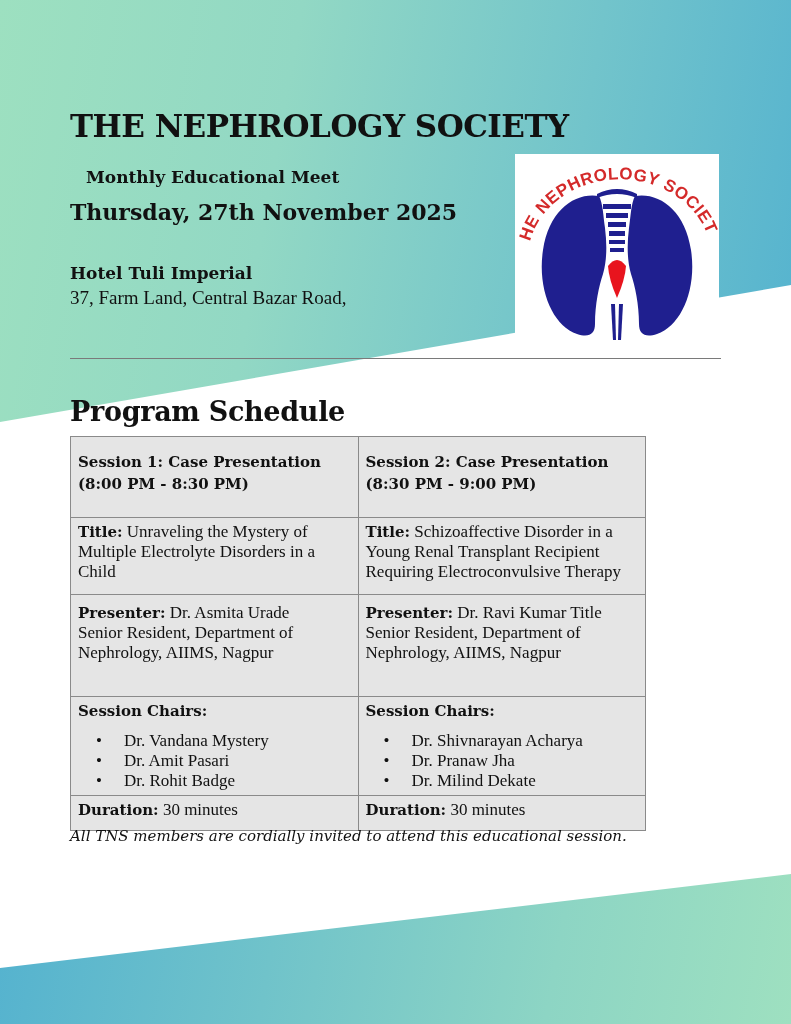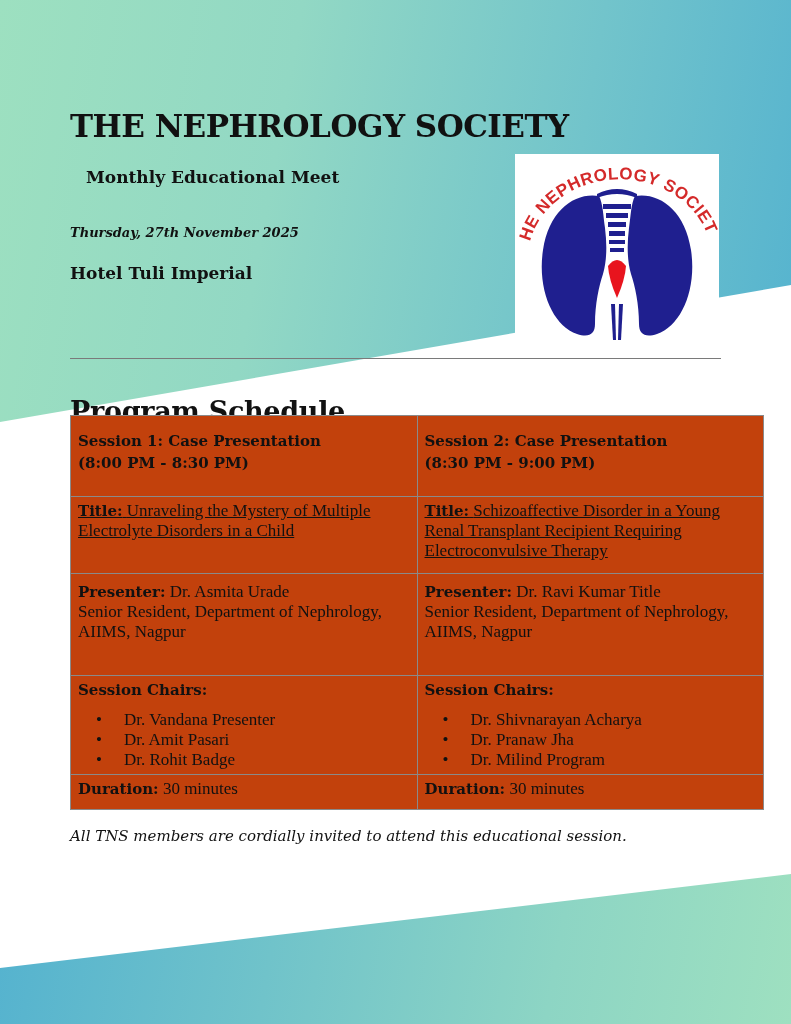--- a/index.html
+++ b/index.html
@@ -19,48 +19,48 @@
     background: linear-gradient(100deg, #54b2cf 0%, #70c3ca 35%, #8dd5c4 70%, #9ee0c0 100%);
     clip-path: polygon(0 108px, 791px 14px, 791px 164px, 0 164px);
   }
   .content { position: absolute; left: 70px; top: 0; width: 651px; }
   .title {
     position: absolute; left: 0; top: 108px; margin: 0;
     font-family: "DejaVu Serif", serif; font-weight: bold;
     font-size: 31px; letter-spacing: -0.5px; white-space: nowrap;
   }
   .subtitle { position: absolute; left: 16px; top: 167px; font-weight: bold; font-size: 17px; white-space: nowrap; }
-  .date { position: absolute; left: 0; top: 222px; font-weight: bold; font-size: 13px; line-height: 22px; white-space: nowrap; font-style: italic; }
+  .date { position: absolute; left: 0; top: 201px; font-weight: bold; font-size: 22px; line-height: 22px; white-space: nowrap; }
   .venue-name { position: absolute; left: 0; top: 263px; font-weight: bold; font-size: 17px; white-space: nowrap; }
   .venue-addr { position: absolute; left: 0; top: 286px; font-size: 16px; line-height: 23px; white-space: nowrap; font-family: "Liberation Serif", serif; font-size: 19px; }
   .logo-box {
     position: absolute; left: 515px; top: 154px; width: 204px; height: 192px; background: #fff;
   }
   .logo-box svg { width: 100%; height: 100%; }
   .divider {
     position: absolute; left: 70px; top: 358px; width: 651px; height: 0;
     border-top: 1.5px solid #7a7a7a;
   }
   .section-title {
     position: absolute; left: 70px; top: 396px; margin: 0;
     font-weight: bold; font-size: 27px; letter-spacing: -0.3px; white-space: nowrap;
   }
   table.schedule {
-    position: absolute; left: 70px; top: 415px; width: 694px;
+    position: absolute; left: 70px; top: 436px; width: 576px;
     border-collapse: collapse;
     font-family: "Liberation Serif", serif; font-size: 17px; line-height: 20px;
-    background: #c2410c;
+    background: #e5e5e5;
   }
   table.schedule td {
     border: 1px solid #8a8a8a; vertical-align: top; padding: 4px 7px; width: 50%;
   }
   .lbl { font-family: "DejaVu Serif", serif; font-weight: bold; font-size: 15px; }
   .head-cell { height: 62px; padding-top: 14px !important; }
   .head-cell .lbl { display: block; line-height: 22px; }
-  .row-title td { height: 68px; text-decoration: underline; }
+  .row-title td { height: 68px; }
   .row-presenter td { height: 89px; padding-top: 8px !important; }
   .row-chairs td { height: 90px; }
   .row-duration td { height: 26px; }
   ul.chairs { margin: 10px 0 0 0; padding-left: 46px; list-style: none; }
   ul.chairs li { position: relative; line-height: 20px; }
   ul.chairs li::before { content: "•"; position: absolute; left: -28px; }
   .note {
     position: absolute; left: 70px; top: 827px;
     font-family: "DejaVu Serif", serif; font-style: italic; font-size: 15px; white-space: nowrap;
   }
@@ -72,20 +72,21 @@
 <div class="bg-bottom"></div>
 
 <div class="content">
   <h1 class="title">THE NEPHROLOGY SOCIETY</h1>
   <div class="subtitle">Monthly Educational Meet</div>
   <div class="date">
     <div>Thursday, 27th November 2025</div>
   </div>
   <div class="venue-name">Hotel Tuli Imperial</div>
   <div class="venue-addr">
+    <div>37, Farm Land, Central Bazar Road,</div>
   </div>
 </div>
 
 <div class="logo-box">
   <svg viewBox="0 0 204 192">
     <defs>
       <path id="arcPath" d="M 14 92 A 92 80 0 0 1 194 86" fill="none"></path>
     </defs>
     <text font-family="Liberation Sans, sans-serif" font-weight="bold" font-size="17" fill="#d42a2a" letter-spacing="0.5">
       <textPath href="#arcPath" startOffset="50%" text-anchor="middle" id="logoTextPath">THE NEPHROLOGY SOCIETY</textPath>
@@ -145,31 +146,31 @@
     <td>
       <span class="lbl">Presenter:</span>
       <span>Dr. Ravi Kumar Title</span><br>
       <span>Senior Resident, Department of Nephrology, AIIMS, Nagpur</span>
     </td>
   </tr>
   <tr class="row-chairs">
     <td>
       <span class="lbl">Session Chairs:</span>
       <ul class="chairs">
-        <li>Dr. Vandana Presenter</li>
+        <li>Dr. Vandana Mystery</li>
         <li>Dr. Amit Pasari</li>
         <li>Dr. Rohit Badge</li>
       </ul>
     </td>
     <td>
       <span class="lbl">Session Chairs:</span>
       <ul class="chairs">
         <li>Dr. Shivnarayan Acharya</li>
         <li>Dr. Pranaw Jha</li>
-        <li>Dr. Milind Program</li>
+        <li>Dr. Milind Dekate</li>
       </ul>
     </td>
   </tr>
   <tr class="row-duration">
     <td>
       <span class="lbl">Duration:</span>
       <span>30 minutes</span>
     </td>
     <td>
       <span class="lbl">Duration:</span>

